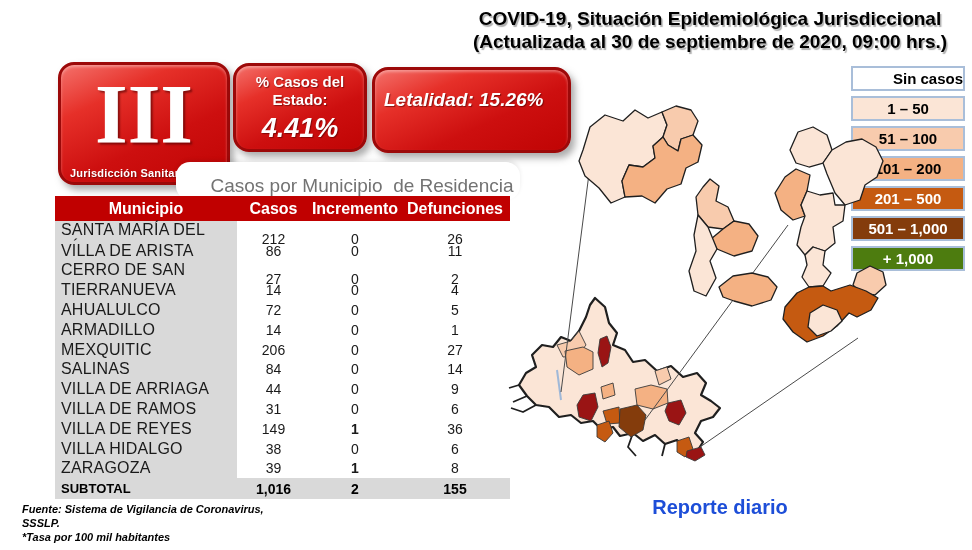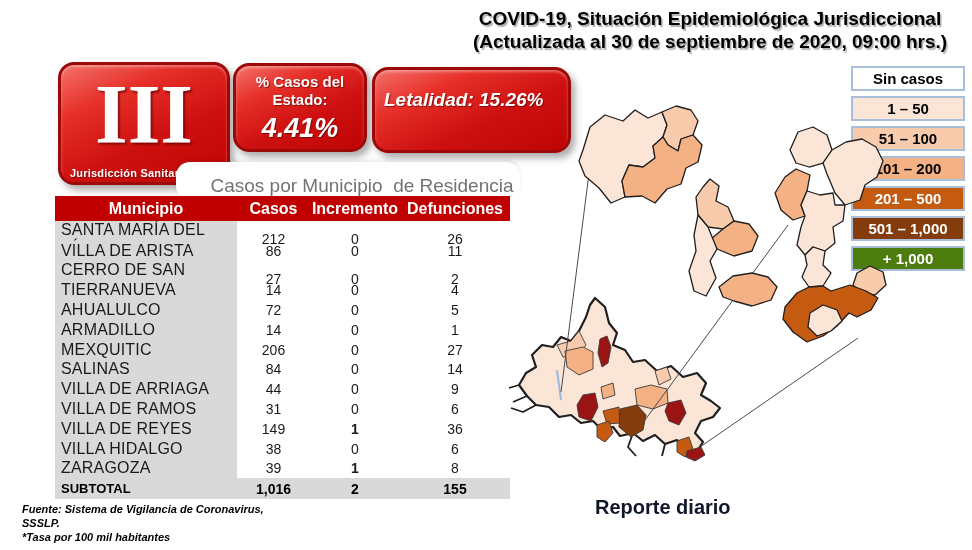--- a/index.html
+++ b/index.html
@@ -65,21 +65,21 @@
   .legend{position:absolute;left:851px;top:66px;width:114px;}
   .leg-item{
     height:25px;margin-bottom:5px;border:2px solid #a9bed9;box-sizing:border-box;
     display:flex;align-items:center;justify-content:center;
     font-size:15px;font-weight:bold;color:#000;background:#fff;
   }
   .leg-item.lt{color:#fff;}
   
   .map-svg{position:absolute;left:505px;top:55px;}
   
-  .report-caption{position:absolute;left:595px;top:496px;width:250px;text-align:left;font-size:20px;font-weight:bold;color:#0f172a;}
+  .report-caption{position:absolute;left:595px;top:496px;width:250px;text-align:center;font-size:20px;font-weight:bold;color:#1d4ed8;}
 </style>
 </head>
 <body>
 
 <div class="main-title">
   <div>COVID-19, Situación Epidemiológica Jurisdiccional</div>
   <div>(Actualizada al 30 de septiembre de 2020, 09:00 hrs.)</div>
 </div>
 
 <div class="badge badge-jur">
@@ -196,21 +196,21 @@
   </div>
 </div>
 
 <div class="footnotes">
   <div>Fuente: Sistema de Vigilancia  de Coronavirus,</div>
   <div>SSSLP.</div>
   <div>*Tasa por 100 mil habitantes</div>
 </div>
 
 <div class="legend">
-    <div class="leg-item" style="background: rgb(255, 255, 255);">
+    <div class="leg-item" style="background: rgb(255, 255, 255); justify-content: flex-end;">
     <span>Sin casos</span>
   </div>
     <div class="leg-item" style="background: rgb(251, 229, 214);">
     <span>1 – 50</span>
   </div>
     <div class="leg-item" style="background: rgb(248, 203, 173);">
     <span>51 – 100</span>
   </div>
     <div class="leg-item" style="background: rgb(244, 177, 131);">
     <span>101 – 200</span>

